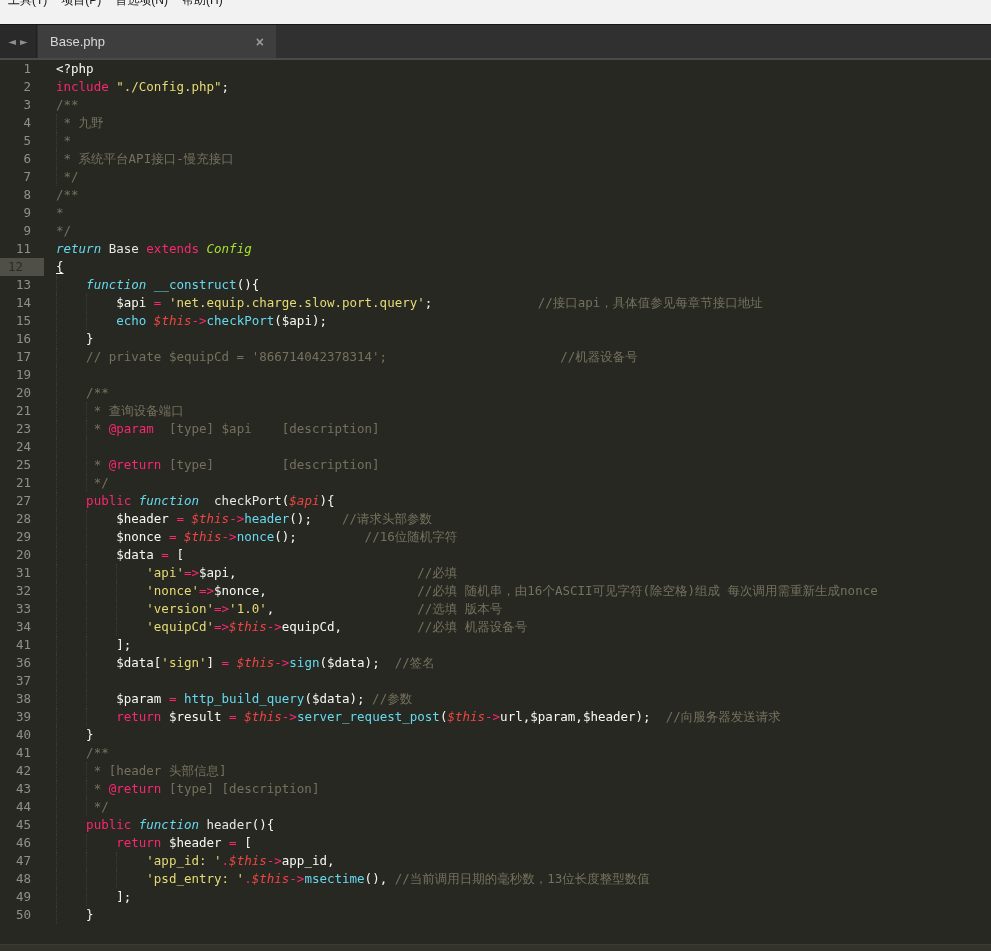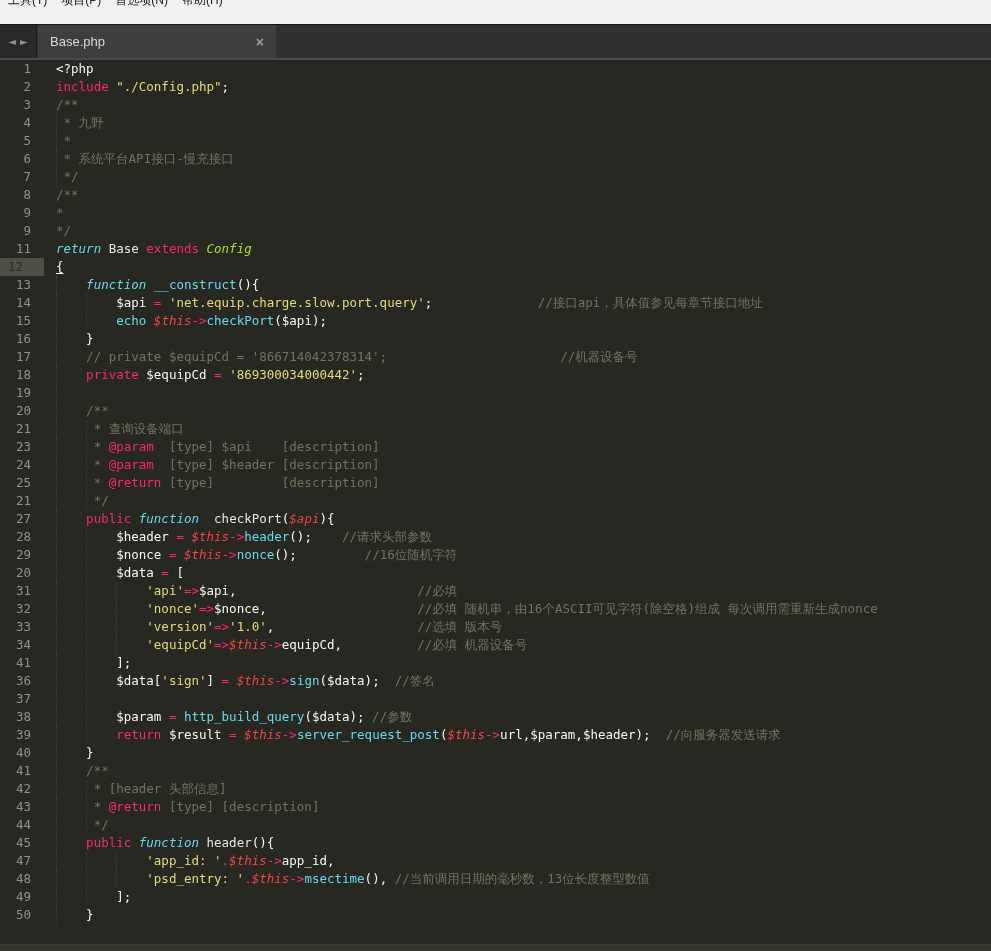--- a/index.html
+++ b/index.html
@@ -104,26 +104,25 @@
         <div class="line"><span class="ln">8</span><span class="lc"><span class="tk-m">/**</span></span></div>
         <div class="line"><span class="ln">9</span><span class="lc"><span class="tk-m">*</span></span></div>
         <div class="line"><span class="ln">9</span><span class="lc"><span class="tk-m">*/</span></span></div>
         <div class="line"><span class="ln">11</span><span class="lc"><span class="tk-ci">return</span><span class="tk-w"> </span><span class="tk-g">Base</span><span class="tk-w"> </span><span class="tk-p">extends</span><span class="tk-w"> </span><span class="tk-gi">Config</span></span></div>
         <div class="line current"><span class="ln">12</span><span class="lc"><span class="tk-wu">{</span></span></div>
         <div class="line"><span class="ln">13</span><span class="guide" style="left: calc(0ch + 56px);"></span><span class="lc"><span class="tk-w">    </span><span class="tk-ci">function</span><span class="tk-w"> </span><span class="tk-c">__construct</span><span class="tk-w">(){</span></span></div>
         <div class="line"><span class="ln">14</span><span class="guide" style="left: calc(0ch + 56px);"></span><span class="guide" style="left: calc(4ch + 56px);"></span><span class="lc"><span class="tk-w">        $api </span><span class="tk-p">=</span><span class="tk-w"> </span><span class="tk-s">'net.equip.charge.slow.port.query'</span><span class="tk-w">;</span><span class="tk-m">              //接口api，具体值参见每章节接口地址</span></span></div>
         <div class="line"><span class="ln">15</span><span class="guide" style="left: calc(0ch + 56px);"></span><span class="guide" style="left: calc(4ch + 56px);"></span><span class="lc"><span class="tk-w">        </span><span class="tk-c">echo</span><span class="tk-w"> </span><span class="tk-o">$this</span><span class="tk-p">-&gt;</span><span class="tk-c">checkPort</span><span class="tk-w">($api);</span></span></div>
         <div class="line"><span class="ln">16</span><span class="guide" style="left: calc(0ch + 56px);"></span><span class="lc"><span class="tk-w">    }</span></span></div>
         <div class="line"><span class="ln">17</span><span class="guide" style="left: calc(0ch + 56px);"></span><span class="lc"><span class="tk-m">    // private $equipCd = '866714042378314';                       //机器设备号</span></span></div>
-        <div class="line"><span class="ln">18</span><span class="guide" style="left: calc(0ch + 56px);"></span><span class="lc"><span class="tk-w">    </span><span class="tk-p">private</span><span class="tk-w"> $equipCd </span><span class="tk-p">=</span><span class="tk-w"> </span><span class="tk-s">'869300034000442'</span><span class="tk-w">;</span></span></div>
         <div class="line"><span class="ln">19</span><span class="guide" style="left: calc(0ch + 56px);"></span><span class="lc"></span></div>
         <div class="line"><span class="ln">20</span><span class="guide" style="left: calc(0ch + 56px);"></span><span class="lc"><span class="tk-m">    /**</span></span></div>
         <div class="line"><span class="ln">21</span><span class="guide" style="left: calc(0ch + 56px);"></span><span class="guide" style="left: calc(4ch + 56px);"></span><span class="lc"><span class="tk-m">     * 查询设备端口</span></span></div>
         <div class="line"><span class="ln">23</span><span class="guide" style="left: calc(0ch + 56px);"></span><span class="guide" style="left: calc(4ch + 56px);"></span><span class="lc"><span class="tk-m">     * </span><span class="tk-p">@param</span><span class="tk-m">  [type] $api    [description]</span></span></div>
-        <div class="line"><span class="ln">24</span><span class="guide" style="left: calc(0ch + 56px);"></span><span class="guide" style="left: calc(4ch + 56px);"></span><span class="lc"><span class="tk-m">     * </span><span class="tk-p">@param</span><span class="tk-m">  [type] $header [description]</span></span></div>
+        <div class="line"><span class="ln">24</span><span class="guide" style="left: calc(0ch + 56px);"></span><span class="guide" style="left: calc(4ch + 56px);"></span></div>
         <div class="line"><span class="ln">25</span><span class="guide" style="left: calc(0ch + 56px);"></span><span class="guide" style="left: calc(4ch + 56px);"></span><span class="lc"><span class="tk-m">     * </span><span class="tk-p">@return</span><span class="tk-m"> [type]         [description]</span></span></div>
         <div class="line"><span class="ln">21</span><span class="guide" style="left: calc(0ch + 56px);"></span><span class="guide" style="left: calc(4ch + 56px);"></span><span class="lc"><span class="tk-m">     */</span></span></div>
         <div class="line"><span class="ln">27</span><span class="guide" style="left: calc(0ch + 56px);"></span><span class="lc"><span class="tk-w">    </span><span class="tk-p">public</span><span class="tk-w"> </span><span class="tk-ci">function</span><span class="tk-w">  </span><span class="tk-g">checkPort</span><span class="tk-w">(</span><span class="tk-o">$api</span><span class="tk-w">){</span></span></div>
         <div class="line"><span class="ln">28</span><span class="guide" style="left: calc(0ch + 56px);"></span><span class="guide" style="left: calc(4ch + 56px);"></span><span class="lc"><span class="tk-w">        $header </span><span class="tk-p">=</span><span class="tk-w"> </span><span class="tk-o">$this</span><span class="tk-p">-&gt;</span><span class="tk-c">header</span><span class="tk-w">();</span><span class="tk-m">    //请求头部参数</span></span></div>
         <div class="line"><span class="ln">29</span><span class="guide" style="left: calc(0ch + 56px);"></span><span class="guide" style="left: calc(4ch + 56px);"></span><span class="lc"><span class="tk-w">        $nonce </span><span class="tk-p">=</span><span class="tk-w"> </span><span class="tk-o">$this</span><span class="tk-p">-&gt;</span><span class="tk-c">nonce</span><span class="tk-w">();</span><span class="tk-m">         //16位随机字符</span></span></div>
         <div class="line"><span class="ln">20</span><span class="guide" style="left: calc(0ch + 56px);"></span><span class="guide" style="left: calc(4ch + 56px);"></span><span class="lc"><span class="tk-w">        $data </span><span class="tk-p">=</span><span class="tk-w"> [</span></span></div>
         <div class="line"><span class="ln">31</span><span class="guide" style="left: calc(0ch + 56px);"></span><span class="guide" style="left: calc(4ch + 56px);"></span><span class="guide" style="left: calc(8ch + 56px);"></span><span class="lc"><span class="tk-w">            </span><span class="tk-s">'api'</span><span class="tk-p">=&gt;</span><span class="tk-w">$api,</span><span class="tk-m">                        //必填</span></span></div>
         <div class="line"><span class="ln">32</span><span class="guide" style="left: calc(0ch + 56px);"></span><span class="guide" style="left: calc(4ch + 56px);"></span><span class="guide" style="left: calc(8ch + 56px);"></span><span class="lc"><span class="tk-w">            </span><span class="tk-s">'nonce'</span><span class="tk-p">=&gt;</span><span class="tk-w">$nonce,</span><span class="tk-m">                    //必填 随机串，由16个ASCII可见字符(除空格)组成 每次调用需重新生成nonce</span></span></div>
         <div class="line"><span class="ln">33</span><span class="guide" style="left: calc(0ch + 56px);"></span><span class="guide" style="left: calc(4ch + 56px);"></span><span class="guide" style="left: calc(8ch + 56px);"></span><span class="lc"><span class="tk-w">            </span><span class="tk-s">'version'</span><span class="tk-p">=&gt;</span><span class="tk-s">'1.0'</span><span class="tk-w">,</span><span class="tk-m">                   //选填 版本号</span></span></div>
         <div class="line"><span class="ln">34</span><span class="guide" style="left: calc(0ch + 56px);"></span><span class="guide" style="left: calc(4ch + 56px);"></span><span class="guide" style="left: calc(8ch + 56px);"></span><span class="lc"><span class="tk-w">            </span><span class="tk-s">'equipCd'</span><span class="tk-p">=&gt;</span><span class="tk-o">$this</span><span class="tk-p">-&gt;</span><span class="tk-w">equipCd,</span><span class="tk-m">          //必填 机器设备号</span></span></div>
@@ -131,20 +130,21 @@
         <div class="line"><span class="ln">36</span><span class="guide" style="left: calc(0ch + 56px);"></span><span class="guide" style="left: calc(4ch + 56px);"></span><span class="lc"><span class="tk-w">        $data[</span><span class="tk-s">'sign'</span><span class="tk-w">] </span><span class="tk-p">=</span><span class="tk-w"> </span><span class="tk-o">$this</span><span class="tk-p">-&gt;</span><span class="tk-c">sign</span><span class="tk-w">($data);</span><span class="tk-m">  //签名</span></span></div>
         <div class="line"><span class="ln">37</span><span class="guide" style="left: calc(0ch + 56px);"></span><span class="guide" style="left: calc(4ch + 56px);"></span><span class="lc"></span></div>
         <div class="line"><span class="ln">38</span><span class="guide" style="left: calc(0ch + 56px);"></span><span class="guide" style="left: calc(4ch + 56px);"></span><span class="lc"><span class="tk-w">        $param </span><span class="tk-p">=</span><span class="tk-w"> </span><span class="tk-c">http_build_query</span><span class="tk-w">($data);</span><span class="tk-m"> //参数</span></span></div>
         <div class="line"><span class="ln">39</span><span class="guide" style="left: calc(0ch + 56px);"></span><span class="guide" style="left: calc(4ch + 56px);"></span><span class="lc"><span class="tk-w">        </span><span class="tk-p">return</span><span class="tk-w"> $result </span><span class="tk-p">=</span><span class="tk-w"> </span><span class="tk-o">$this</span><span class="tk-p">-&gt;</span><span class="tk-c">server_request_post</span><span class="tk-w">(</span><span class="tk-o">$this</span><span class="tk-p">-&gt;</span><span class="tk-w">url,$param,$header);</span><span class="tk-m">  //向服务器发送请求</span></span></div>
         <div class="line"><span class="ln">40</span><span class="guide" style="left: calc(0ch + 56px);"></span><span class="lc"><span class="tk-w">    }</span></span></div>
         <div class="line"><span class="ln">41</span><span class="guide" style="left: calc(0ch + 56px);"></span><span class="lc"><span class="tk-m">    /**</span></span></div>
         <div class="line"><span class="ln">42</span><span class="guide" style="left: calc(0ch + 56px);"></span><span class="guide" style="left: calc(4ch + 56px);"></span><span class="lc"><span class="tk-m">     * [header 头部信息]</span></span></div>
         <div class="line"><span class="ln">43</span><span class="guide" style="left: calc(0ch + 56px);"></span><span class="guide" style="left: calc(4ch + 56px);"></span><span class="lc"><span class="tk-m">     * </span><span class="tk-p">@return</span><span class="tk-m"> [type] [description]</span></span></div>
         <div class="line"><span class="ln">44</span><span class="guide" style="left: calc(0ch + 56px);"></span><span class="guide" style="left: calc(4ch + 56px);"></span><span class="lc"><span class="tk-m">     */</span></span></div>
         <div class="line"><span class="ln">45</span><span class="guide" style="left: calc(0ch + 56px);"></span><span class="lc"><span class="tk-w">    </span><span class="tk-p">public</span><span class="tk-w"> </span><span class="tk-ci">function</span><span class="tk-w"> </span><span class="tk-g">header</span><span class="tk-w">(){</span></span></div>
+        <div class="line"><span class="ln">46</span><span class="guide" style="left: calc(0ch + 56px);"></span><span class="guide" style="left: calc(4ch + 56px);"></span><span class="lc"><span class="tk-w">        </span><span class="tk-p">return</span><span class="tk-w"> $header </span><span class="tk-p">=</span><span class="tk-w"> [</span></span></div>
         <div class="line"><span class="ln">47</span><span class="guide" style="left: calc(0ch + 56px);"></span><span class="guide" style="left: calc(4ch + 56px);"></span><span class="guide" style="left: calc(8ch + 56px);"></span><span class="lc"><span class="tk-w">            </span><span class="tk-s">'app_id: '</span><span class="tk-p">.</span><span class="tk-o">$this</span><span class="tk-p">-&gt;</span><span class="tk-w">app_id,</span></span></div>
         <div class="line"><span class="ln">48</span><span class="guide" style="left: calc(0ch + 56px);"></span><span class="guide" style="left: calc(4ch + 56px);"></span><span class="guide" style="left: calc(8ch + 56px);"></span><span class="lc"><span class="tk-w">            </span><span class="tk-s">'psd_entry: '</span><span class="tk-p">.</span><span class="tk-o">$this</span><span class="tk-p">-&gt;</span><span class="tk-c">msectime</span><span class="tk-w">(),</span><span class="tk-m"> //当前调用日期的毫秒数，13位长度整型数值</span></span></div>
         <div class="line"><span class="ln">49</span><span class="guide" style="left: calc(0ch + 56px);"></span><span class="guide" style="left: calc(4ch + 56px);"></span><span class="lc"><span class="tk-w">        ];</span></span></div>
         <div class="line"><span class="ln">50</span><span class="guide" style="left: calc(0ch + 56px);"></span><span class="lc"><span class="tk-w">    }</span></span></div>
       </div>
   </div>
 
   <div class="hscroll"></div>
 </div>
 

